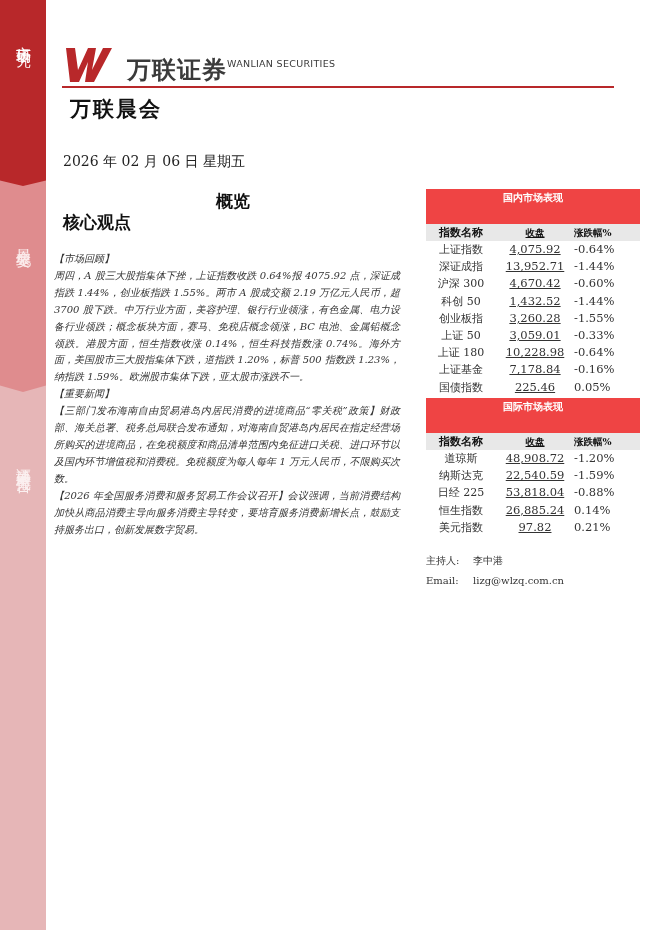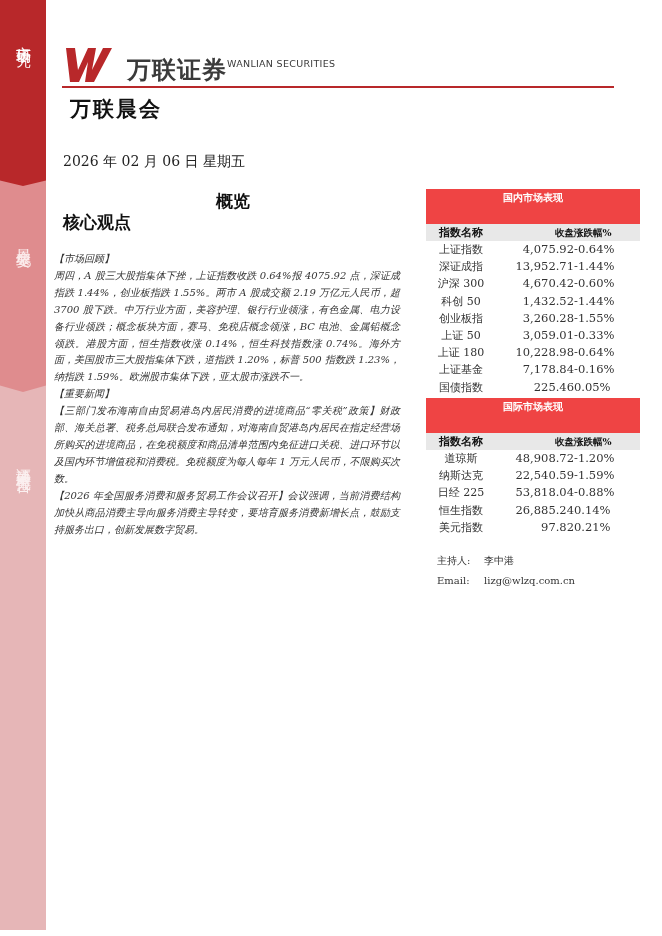--- a/index.html
+++ b/index.html
@@ -32,28 +32,28 @@
 
     .body-text { position: absolute; left: 54px; top: 251px; width: 346px; font-size: 10px; line-height: 16.9px; color: #333; text-align: justify; font-style: italic; }
     .body-text p { margin: 0; }
 
     
     .mtable { position: absolute; left: 426px; width: 214px; font-size: 11px; }
     .mtable .cap { background: #ef4444; color: #fff; text-align: center; font-weight: bold; font-size: 10px; height: 35px; line-height: 17px; margin-top: 7px; }
     .mtable .hdr { background: #e8e8e8; display: flex; height: 17px; line-height: 17px; font-weight: bold; font-size: 9.5px; color: #111; }
     .mtable .row { display: flex; height: 17.2px; line-height: 17.2px; color: #333; }
     .c1 { width: 70px; text-align: center; font-size: 11px; }
-    .c2 { width: 78px; text-align: right; font-size: 11.5px; }
+    .c2 { width: 78px; text-align: center; font-size: 11.5px; text-decoration: underline; }
     .c3 { width: 66px; text-align: left; font-size: 11.5px; }
     .hdr .c2, .hdr .c3 { font-size: 9.5px; }
     .t1 { top: 182px; }
     .t2 { top: 391px; }
 
     .contact { position: absolute; left: 426px; top: 551px; font-size: 10px; color: #333; }
-    .contact .line { display: flex; height: 20px; line-height: 20px; margin-left: 11px; }
+    .contact .line { display: flex; height: 20px; line-height: 20px; }
     .contact .lbl { width: 47px; }
   </style>
 </head>
 <body>
 
 <div class="sidebar">
   <div class="sb-seg sb-1">
     <span class="txt">市场研究</span>
   </div>
   <div class="sb-seg sb-2">

